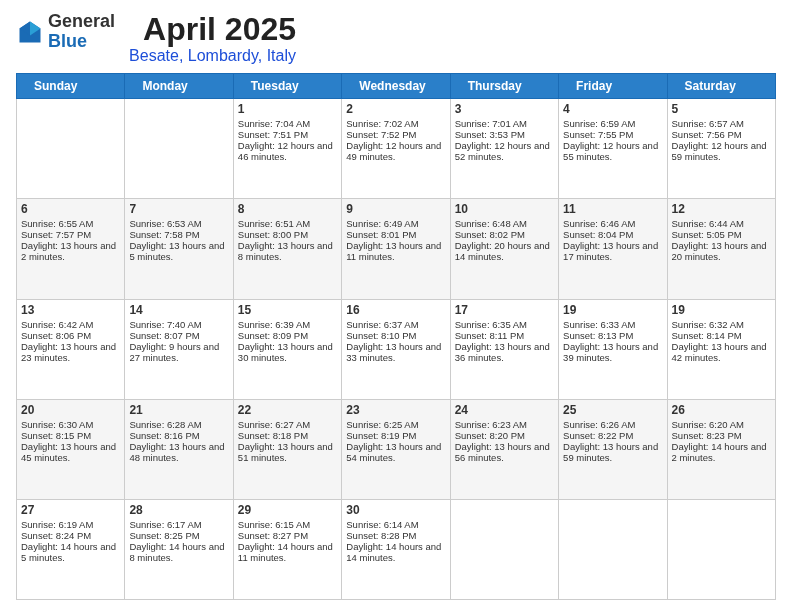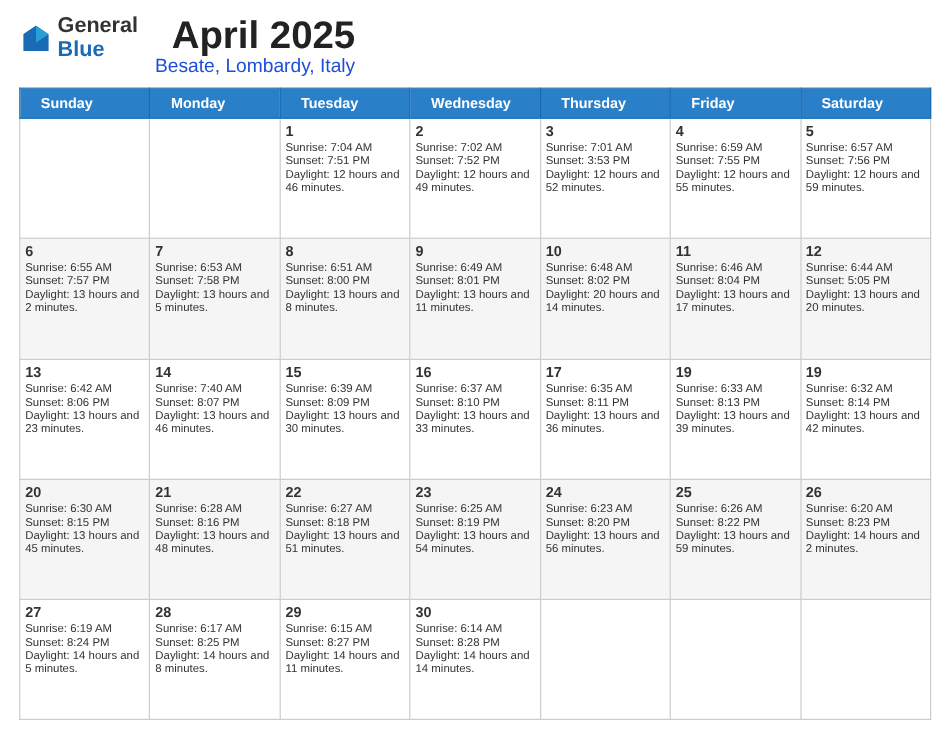--- a/index.html
+++ b/index.html
@@ -207,21 +207,21 @@
           <td>
             <span class="day-num">13</span>
             <div>Sunrise: 6:42 AM</div>
             <div>Sunset: 8:06 PM</div>
             <div>Daylight: 13 hours and 23 minutes.</div>
           </td>
           <td>
             <span class="day-num">14</span>
             <div>Sunrise: 7:40 AM</div>
             <div>Sunset: 8:07 PM</div>
-            <div>Daylight: 13 hours and 46 minutes.</div>
+            <div>Daylight: 9 hours and 27 minutes.</div>
           </td>
           <td>
             <span class="day-num">15</span>
             <div>Sunrise: 6:39 AM</div>
             <div>Sunset: 8:09 PM</div>
             <div>Daylight: 13 hours and 30 minutes.</div>
           </td>
           <td>
             <span class="day-num">16</span>
             <div>Sunrise: 6:37 AM</div>

